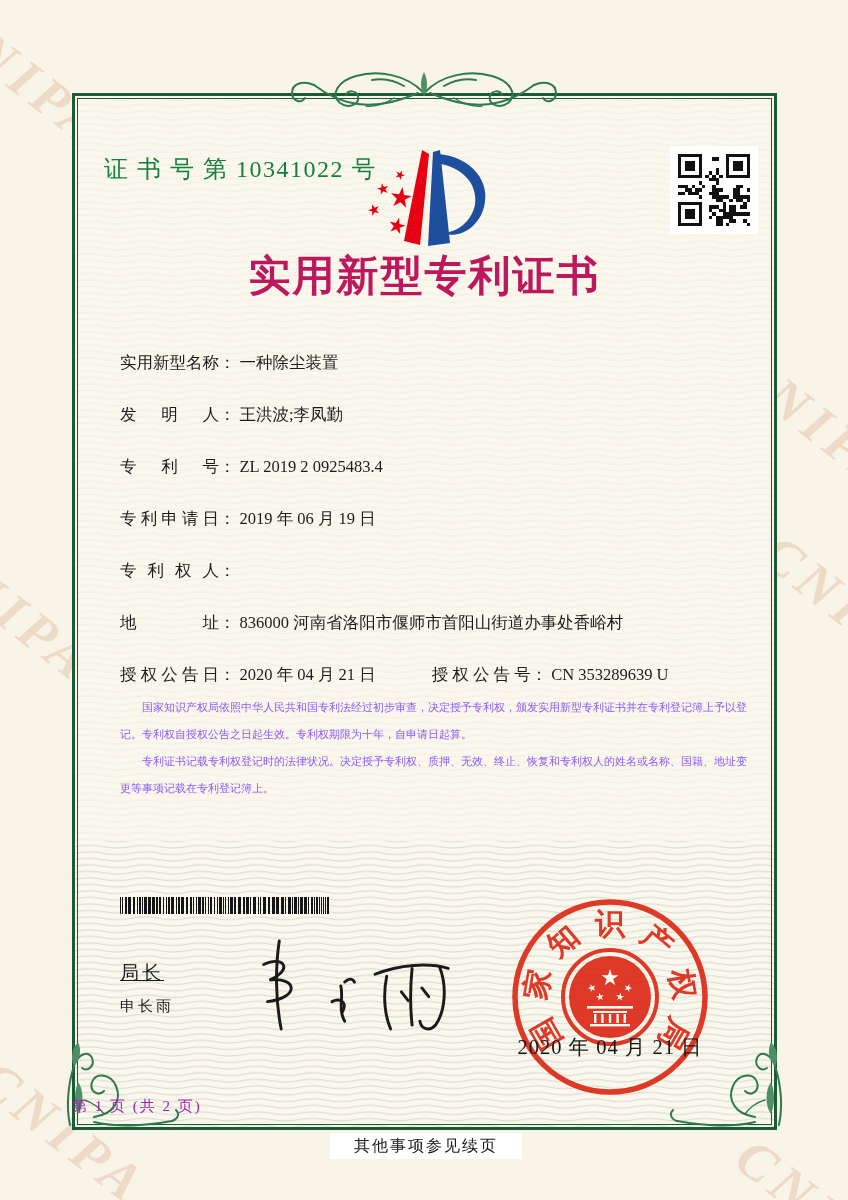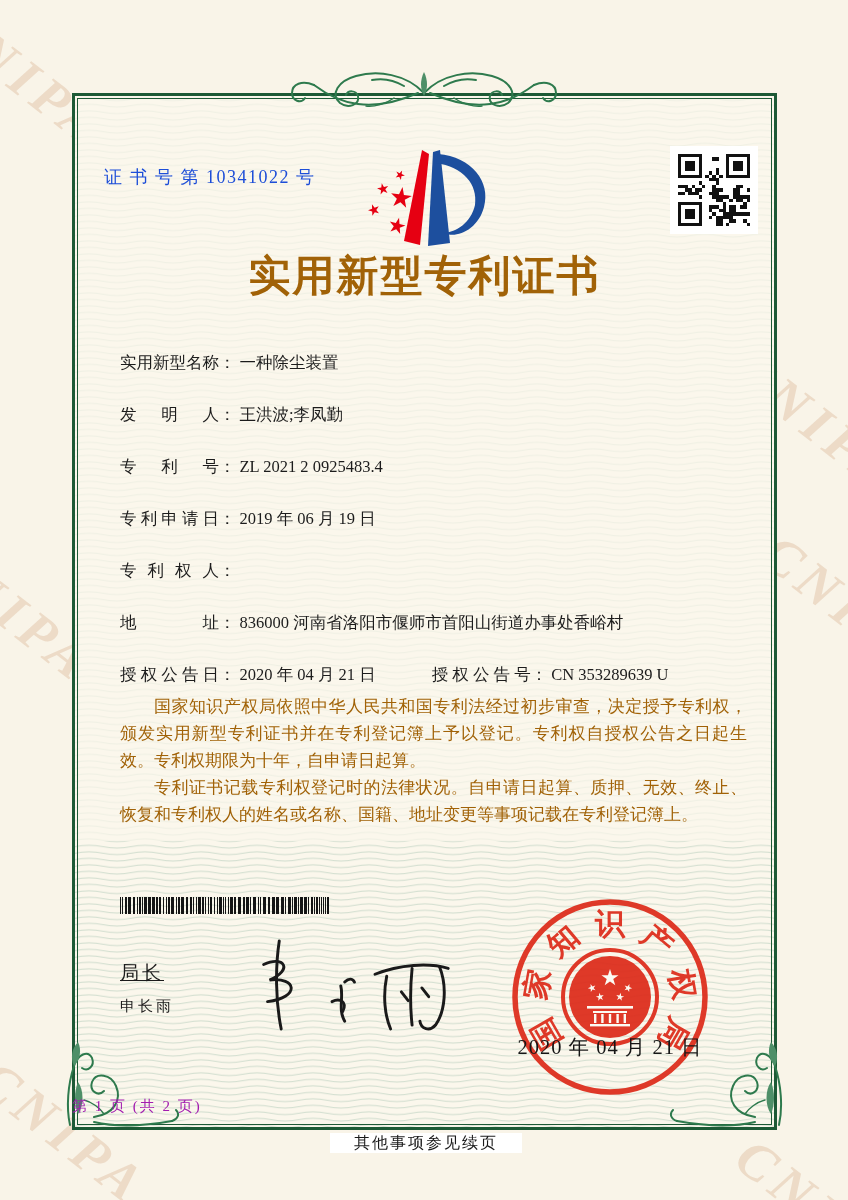--- a/index.html
+++ b/index.html
@@ -9,45 +9,45 @@
   .wm{position:absolute;z-index:1;font-family:"Liberation Serif","DejaVu Serif",serif;
       font-style:italic;font-weight:bold;font-size:54px;letter-spacing:7px;
       color:rgba(222,188,160,0.45);transform:rotate(38deg);transform-origin:left top;white-space:nowrap;}
   
   .frame{position:absolute;left:72px;top:93px;width:705px;height:1037px;z-index:2;
          border:3px solid #1d5a36;box-sizing:border-box;background:#fbf7ec;}
   .frame-inner{position:absolute;inset:2px;border:1px solid #1d5a36;pointer-events:none;}
   .waves{position:absolute;inset:0;width:100%;height:100%;}
   .fl{position:absolute;z-index:3;}
   
-  .cert-no{position:absolute;z-index:4;left:104px;top:153px;font-size:18px;letter-spacing:1.5px;color:#1d4ed8;margin-top:12px;}
+  .cert-no{position:absolute;z-index:4;left:104px;top:153px;font-size:24px;letter-spacing:1.5px;color:#15803d;}
   .logo{position:absolute;z-index:4;left:352px;top:138px;}
   .qr-wrap{position:absolute;z-index:4;left:670px;top:146px;width:88px;height:88px;background:#ffffff;
            display:flex;align-items:center;justify-content:center;}
   .title{position:absolute;z-index:4;left:72px;top:248px;width:705px;text-align:center;
-         font-size:42px;font-weight:bold;letter-spacing:2px;color:#a16207;}
+         font-size:42px;font-weight:bold;letter-spacing:2px;color:#be185d;}
   .fields{position:absolute;z-index:4;left:120px;top:337px;width:628px;}
   .field-row{height:52px;display:flex;align-items:center;font-size:16.5px;color:#1c1c1c;}
   .f-label{width:99px;display:flex;justify-content:space-between;flex:none;}
   .colon{flex:none;margin-right:4px;}
   .f-value{white-space:nowrap;text-align:center;}
   .pair2{display:flex;align-items:center;margin-left:56px;}
-  .paras{position:absolute;z-index:4;left:120px;top:694px;width:627px;font-size:17px;
-         line-height:27px;text-align:justify;color:#a16207;font-family:Liberation Mono, monospace;}
+  .paras{position:absolute;z-index:4;left:120px;top:694px;width:627px;font-size:11px;
+         line-height:27px;text-align:justify;color:#8b5cf6;}
   .paras p{margin:0;text-indent:2em;}
   .barcode{position:absolute;z-index:4;left:120px;top:897px;}
   .sig-title{position:absolute;z-index:4;left:120px;top:960px;font-size:19px;letter-spacing:3px;text-decoration:underline;}
   .sig-name{position:absolute;z-index:4;left:120px;top:997px;font-size:15px;letter-spacing:3px;}
   .sig-hand{position:absolute;z-index:4;left:248px;top:936px;}
   .seal{position:absolute;z-index:5;left:510px;top:895px;opacity:0.93;}
   .seal-date{position:absolute;z-index:6;left:502px;top:1033px;width:216px;text-align:center;
              font-size:20.5px;letter-spacing:1px;color:#161616;}
   .page-info{position:absolute;z-index:4;left:72px;top:1097px;width:680px;text-align:left;
              font-size:15px;letter-spacing:2px;color:#a21caf;}
-  .cont-box{position:absolute;z-index:4;left:330px;top:1133px;width:192px;height:20px;background:#ffffff;
+  .cont-box{position:absolute;z-index:4;left:330px;top:1133px;width:192px;height:26px;background:#ffffff;
             display:flex;align-items:center;justify-content:center;font-size:16px;letter-spacing:2px;color:#1a1a1a;}
 </style>
 </head>
 <body>
 
 <div class="page">
 
   <div class="wm" style="left:-35px;top:-8px;">CNIPA</div>
   <div class="wm" style="left:235px;top:158px;">CNIPA</div>
   <div class="wm" style="left:758px;top:338px;">CNIPA</div>
@@ -354,21 +354,21 @@
         <span class="colon">：</span>
       <span class="f-value">王洪波;李凤勤</span>
     </div>
     <div class="field-row">
       <span class="f-label">
           <span>专</span>
           <span>利</span>
           <span>号</span>
         </span>
         <span class="colon">：</span>
-      <span class="f-value">ZL 2021 2 0925483.4</span>
+      <span class="f-value">ZL 2019 2 0925483.4</span>
     </div>
     <div class="field-row">
       <span class="f-label">
           <span>专</span>
           <span>利</span>
           <span>申</span>
           <span>请</span>
           <span>日</span>
         </span>
         <span class="colon">：</span>
@@ -410,21 +410,21 @@
             <span>号</span>
           </span>
           <span class="colon">：</span>
         <span class="f-value">CN 353289639 U</span>
       </span>
     </div>
   </div>
 
   <div class="paras">
     <p>国家知识产权局依照中华人民共和国专利法经过初步审查，决定授予专利权，颁发实用新型专利证书并在专利登记簿上予以登记。专利权自授权公告之日起生效。专利权期限为十年，自申请日起算。</p>
-    <p>专利证书记载专利权登记时的法律状况。自申请日起算、质押、无效、终止、恢复和专利权人的姓名或名称、国籍、地址变更等事项记载在专利登记簿上。</p>
+    <p>专利证书记载专利权登记时的法律状况。决定授予专利权、质押、无效、终止、恢复和专利权人的姓名或名称、国籍、地址变更等事项记载在专利登记簿上。</p>
   </div>
 
   <svg id="bc-svg" class="barcode" width="215" height="17" viewBox="0 0 215 17">
       <rect x="0" y="0" width="1" height="17" fill="#151515"></rect>
       <rect x="2" y="0" width="1" height="17" fill="#151515"></rect>
       <rect x="5" y="0" width="2" height="17" fill="#151515"></rect>
       <rect x="8" y="0" width="3" height="17" fill="#151515"></rect>
       <rect x="13" y="0" width="2" height="17" fill="#151515"></rect>
       <rect x="17" y="0" width="1" height="17" fill="#151515"></rect>
       <rect x="19" y="0" width="2" height="17" fill="#151515"></rect>

